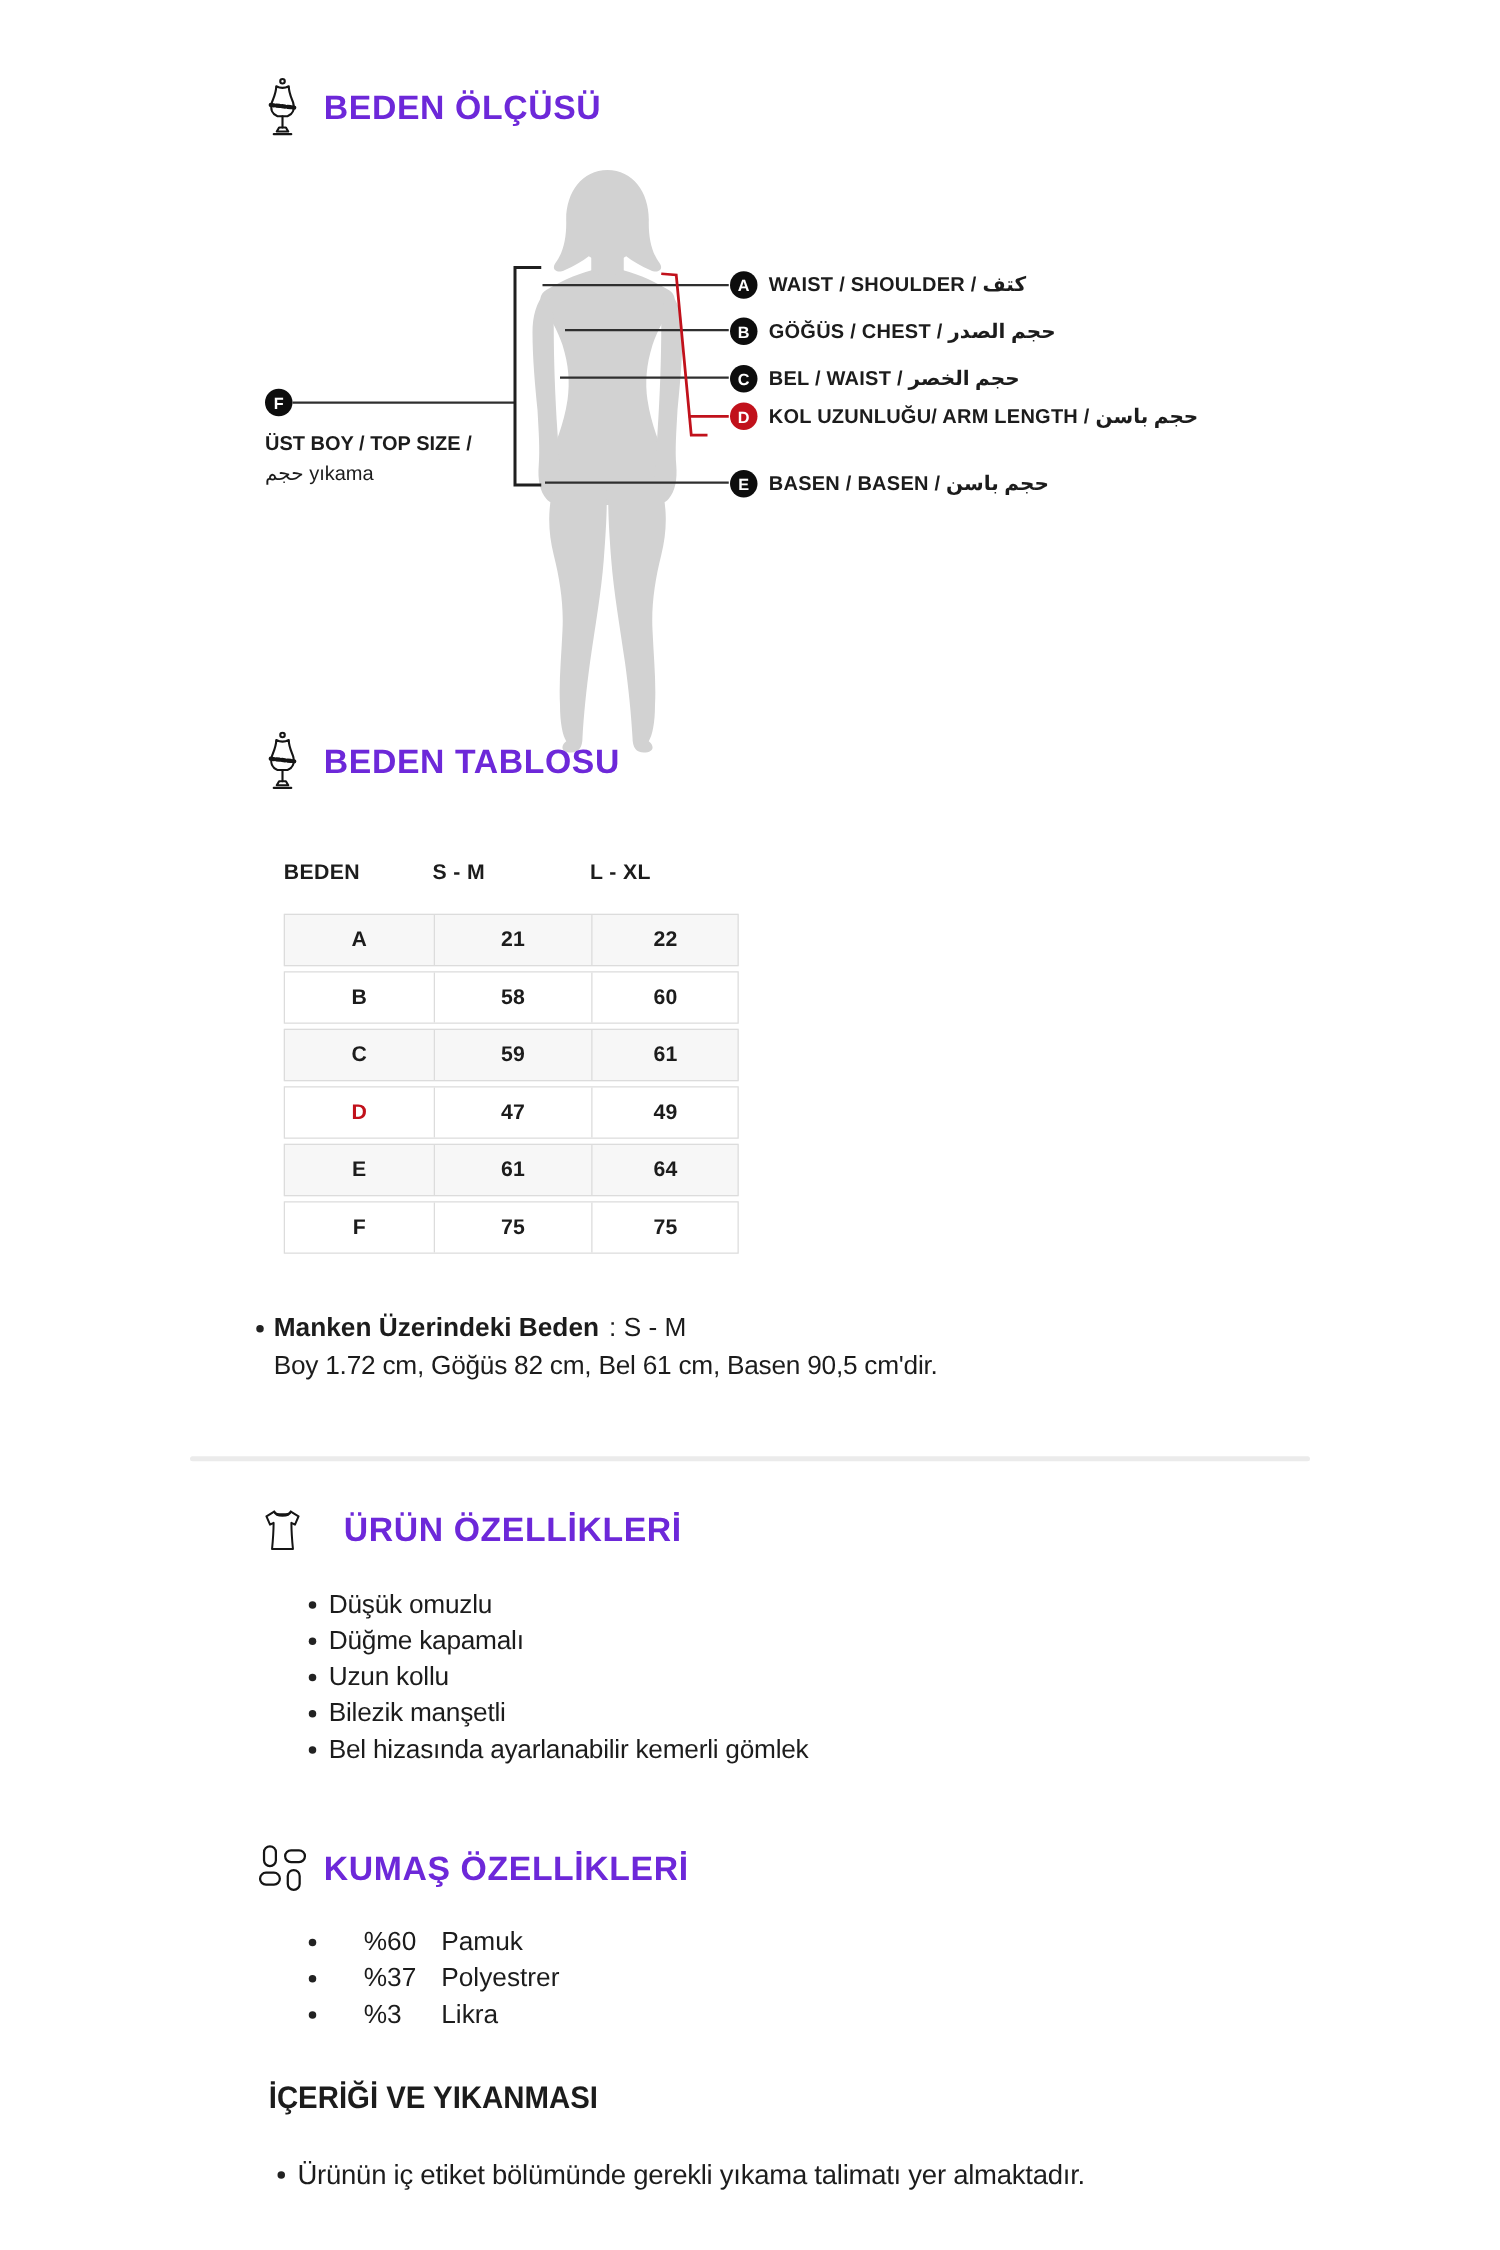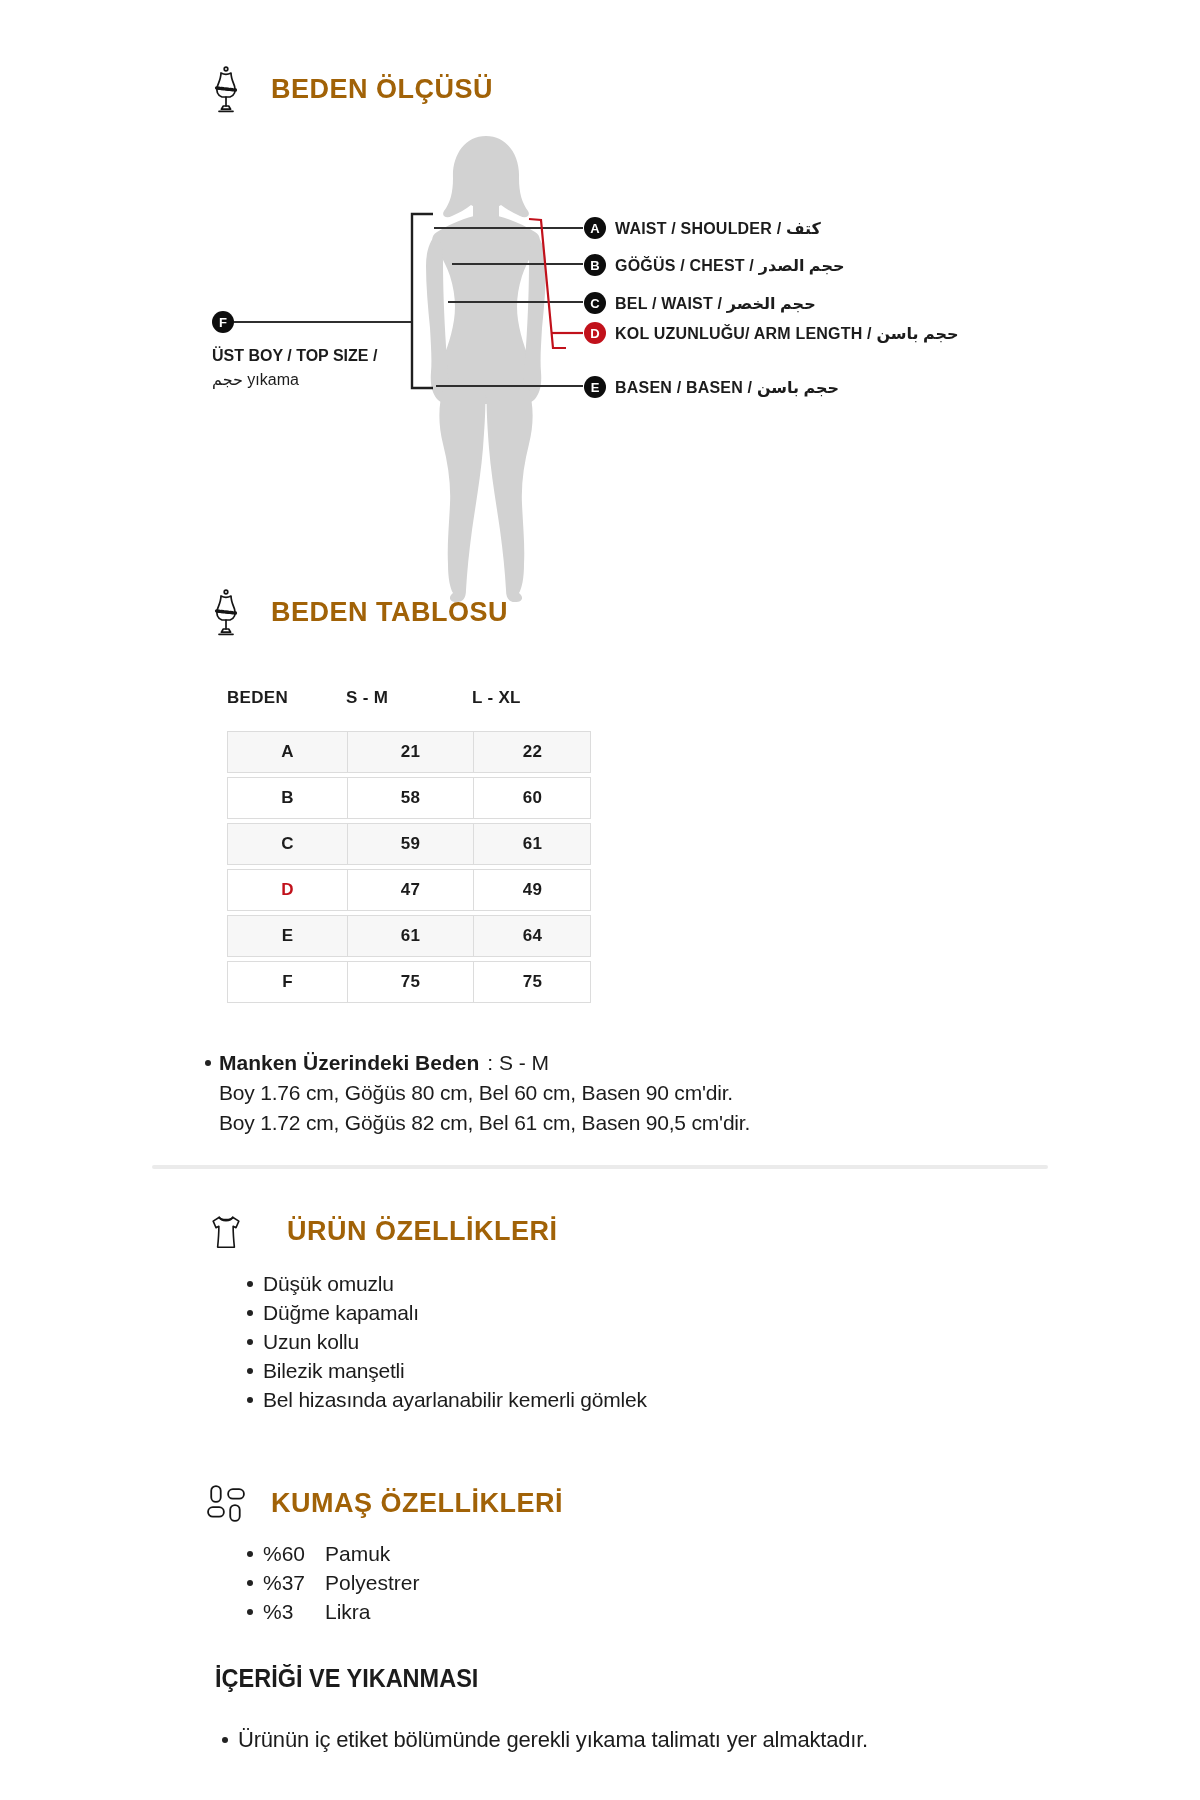--- a/index.html
+++ b/index.html
@@ -11,21 +11,21 @@
     --row-alt:#f7f7f7;
   }
   html,body{margin:0;padding:0;background:#fff;}
   .page{
     position:relative;width:1200px;height:1800px;background:#fff;overflow:hidden;
     font-family:"Liberation Sans","DejaVu Sans",sans-serif;color:var(--ink);
   }
   
   .sec-head{position:absolute;left:205px;display:flex;align-items:center;gap:12px;}
   .sec-head .hicon{width:42px;display:flex;justify-content:center;align-items:center;}
-  .sec-head h2{margin:12px;font-size:27px;font-weight:700;letter-spacing:.5px;color:#a16207;white-space:nowrap;}
+  .sec-head h2{margin:0;font-size:27px;font-weight:700;letter-spacing:.5px;color:#6d28d9;white-space:nowrap;}
   .hicon svg{stroke:#151515;fill:none;stroke-width:1.7;stroke-linecap:round;stroke-linejoin:round;}
   
   .diagram{position:absolute;left:0;top:110px;width:1200px;height:510px;}
   .diagram svg.fig{position:absolute;left:0;top:0;}
   .badge{
     display:flex;justify-content:center;align-items:center;
     width:22px;height:22px;border-radius:50%;background:#0d0d0d;color:#fff;
     font-size:13px;font-weight:700;flex:0 0 22px;
   }
   .badge.red{background:var(--red);}
@@ -53,21 +53,21 @@
   
   .dot{width:6px;height:6px;border-radius:50%;background:#222;flex:0 0 6px;}
   .model-info{position:absolute;left:205px;top:1048px;font-size:21px;line-height:30px;}
   .mi-line1{display:flex;align-items:center;gap:8px;}
   .mi-line1 b{font-weight:700;}
   .mi-line{margin-left:14px;letter-spacing:-.2px;}
   .divider{position:absolute;left:152px;top:1165px;width:896px;height:4px;background:#ebebeb;border-radius:2px;}
   .feature-list{position:absolute;display:flex;flex-direction:column;}
   .feat-item{display:flex;align-items:center;gap:10px;height:29px;font-size:21px;letter-spacing:-.2px;}
   .fabric-item{display:flex;align-items:center;gap:10px;height:29px;font-size:21px;}
-  .fabric-item .pct{width:52px;}
+  .fabric-item .pct{width:52px;margin-left:28px;}
   .care-head{position:absolute;left:215px;top:1664px;margin:0;font-size:25px;font-weight:700;
     transform:scaleX(.94);transform-origin:left center;white-space:nowrap;}
   .care-item{position:absolute;left:222px;top:1724px;display:flex;gap:10px;width:680px;
     font-size:22px;line-height:31px;letter-spacing:-.2px;}
   .care-item .dot{margin-top:13px;}
 </style>
 </head>
 <body>
 
 <div class="page">
@@ -194,21 +194,20 @@
       </div>
     </div>
   </div>
 
   <div class="model-info">
     <div class="mi-line1">
       <span class="dot"></span>
       <b>Manken Üzerindeki Beden</b>
       <span>: S - M</span>
     </div>
-    <div class="mi-line">Boy 1.76 cm, Göğüs 80 cm, Bel 60 cm, Basen 90 cm'dir.</div>
     <div class="mi-line">Boy 1.72 cm, Göğüs 82 cm, Bel 61 cm, Basen 90,5 cm'dir.</div>
   </div>
 
   <div class="divider"></div>
 
   <div class="sec-head" style="top:1204px;gap:28px;">
     <span class="hicon">
       <svg width="38" height="40" viewBox="0 0 40 40">
         <path d="M13,4.5 L6.5,8.5 L9.5,15.5 L12.5,14 C12.5,20.5 12,28 11.2,36 L28.8,36 C28,28 27.5,20.5 27.5,14 L30.5,15.5 L33.5,8.5 L27,4.5 C25.5,7.6 14.5,7.6 13,4.5 Z"></path>
         <path d="M13,4.5 C14.8,9.2 25.2,9.2 27,4.5"></path>

